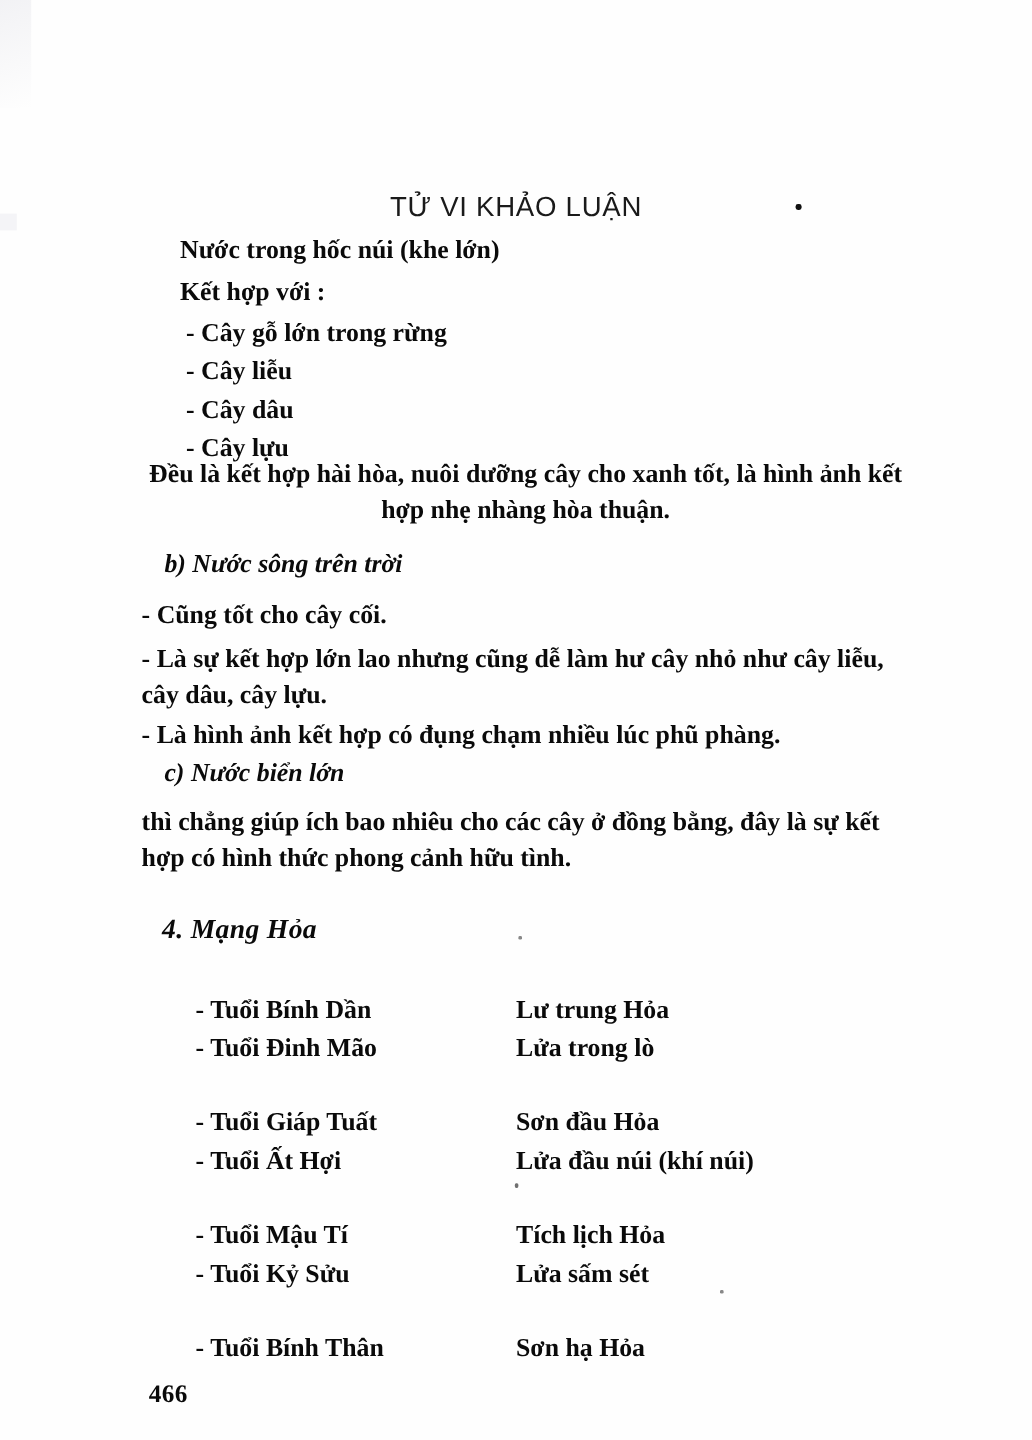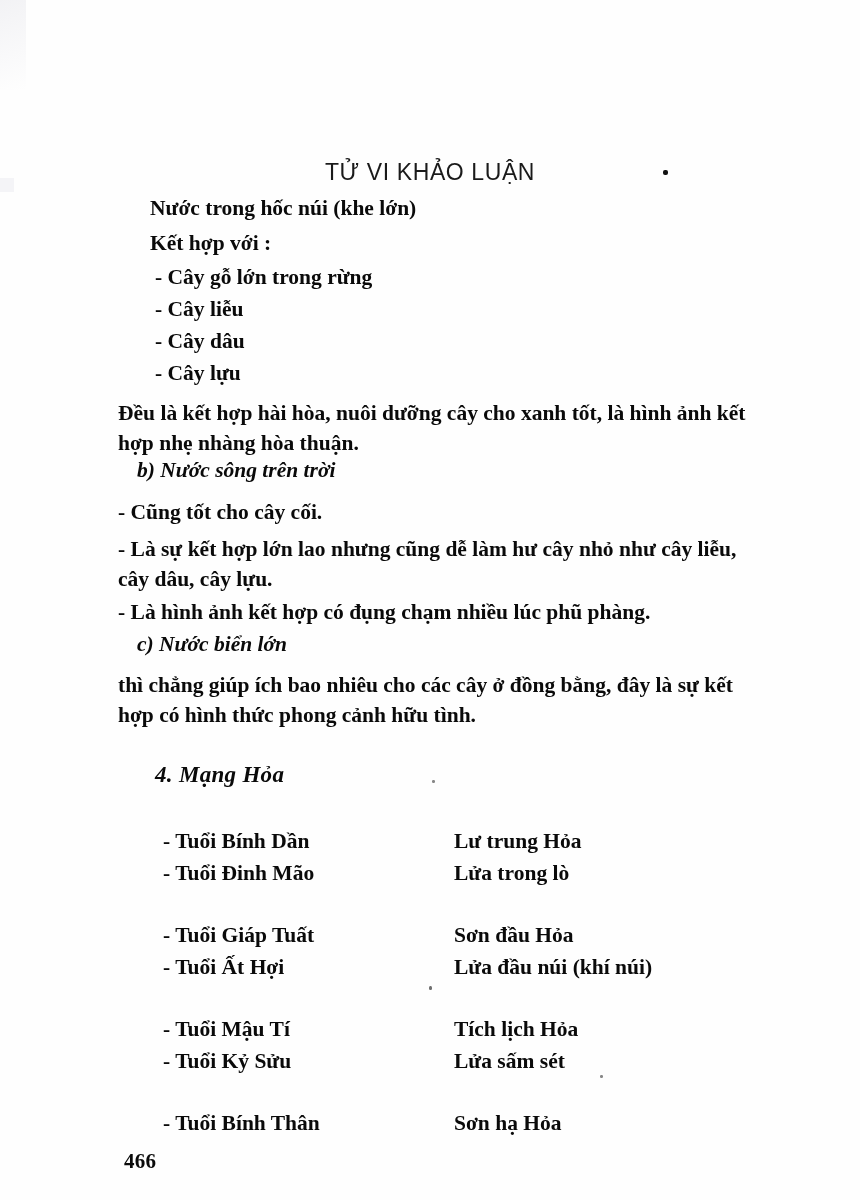--- a/index.html
+++ b/index.html
@@ -69,21 +69,20 @@
     line-height: 30px;
   }
   .tline.ital {
     font-style: italic;
     margin-left: 19px;
   }
   .tline.head4 {
     font-style: italic;
     font-size: 23px;
     letter-spacing: 0.3px;
-    margin-left: 20px;
   }
 
   
   .folio {
     position: absolute;
     left: 124px;
     top: 1149px;
     font-family: Liberation Serif, serif;
     font-size: 21px;
     font-weight: 700;
@@ -115,21 +114,20 @@
     color: #0a0a0a;
   }
   .elem-name {
     position: absolute;
     left: 430px;
     top: 0;
     white-space: nowrap;
     font-size: 21.5px;
     font-weight: 700;
     color: #0a0a0a;
-    margin-left: 24px;
   }
   .elem-gap {
     height: 30px;
   }
 
   
   .speck {
     position: absolute;
     background: #111;
     border-radius: 40%;
@@ -152,21 +150,21 @@
   <div class="speck" style="left:600px; top:1075px; width:3px; height:3px; opacity:.5;"></div>
 
   <div class="tline" style="left:150px; top:198px;">Nước trong hốc núi (khe lớn)</div>
   <div class="tline" style="left:150px; top:233px;">Kết hợp với :</div>
 
   <div class="tline" style="left:155px; top:267px;">- Cây gỗ lớn trong rừng</div>
   <div class="tline" style="left:155px; top:299px;">- Cây liễu</div>
   <div class="tline" style="left:155px; top:331px;text-align:right;">- Cây dâu</div>
   <div class="tline" style="left:155px; top:363px;">- Cây lựu</div>
 
-  <div class="tline wrap" style="left:118px; top:398px; width:640px;">Đều là kết hợp hài hòa, nuôi dưỡng cây cho xanh tốt, là hình ảnh kết hợp nhẹ nhàng hòa thuận.</div>
+  <div class="tline wrap" style="left:118px; top:380px; width:640px;text-align:center;">Đều là kết hợp hài hòa, nuôi dưỡng cây cho xanh tốt, là hình ảnh kết hợp nhẹ nhàng hòa thuận.</div>
 
   <div class="tline ital" style="left:118px; top:460px;">b) Nước sông trên trời</div>
 
   <div class="tline wrap" style="left:118px; top:497px; width:650px;">- Cũng tốt cho cây cối.</div>
 
   <div class="tline wrap" style="left:118px; top:534px; width:648px;">- Là sự kết hợp lớn lao nhưng cũng dễ làm hư cây nhỏ như cây liễu, cây dâu, cây lựu.</div>
 
   <div class="tline wrap" style="left:118px; top:597px; width:650px;">- Là hình ảnh kết hợp có đụng chạm nhiều lúc phũ phàng.</div>
 
   <div class="tline ital" style="left:118px; top:634px;">c) Nước biển lớn</div>

